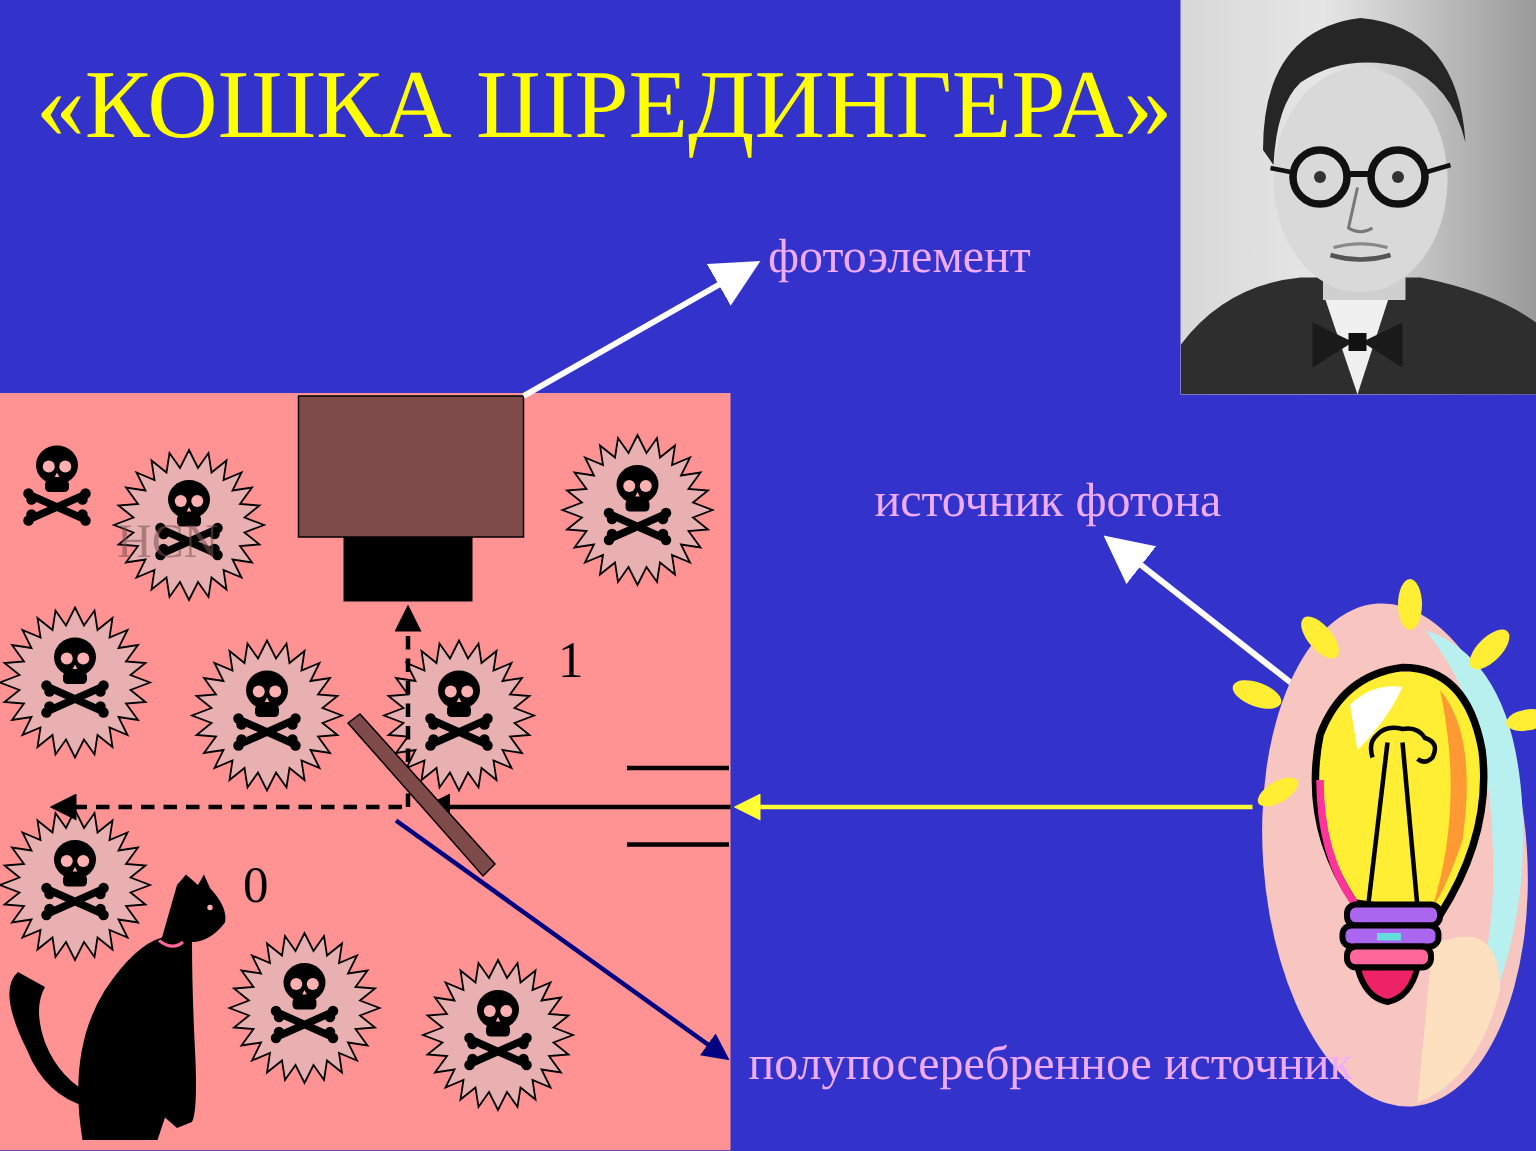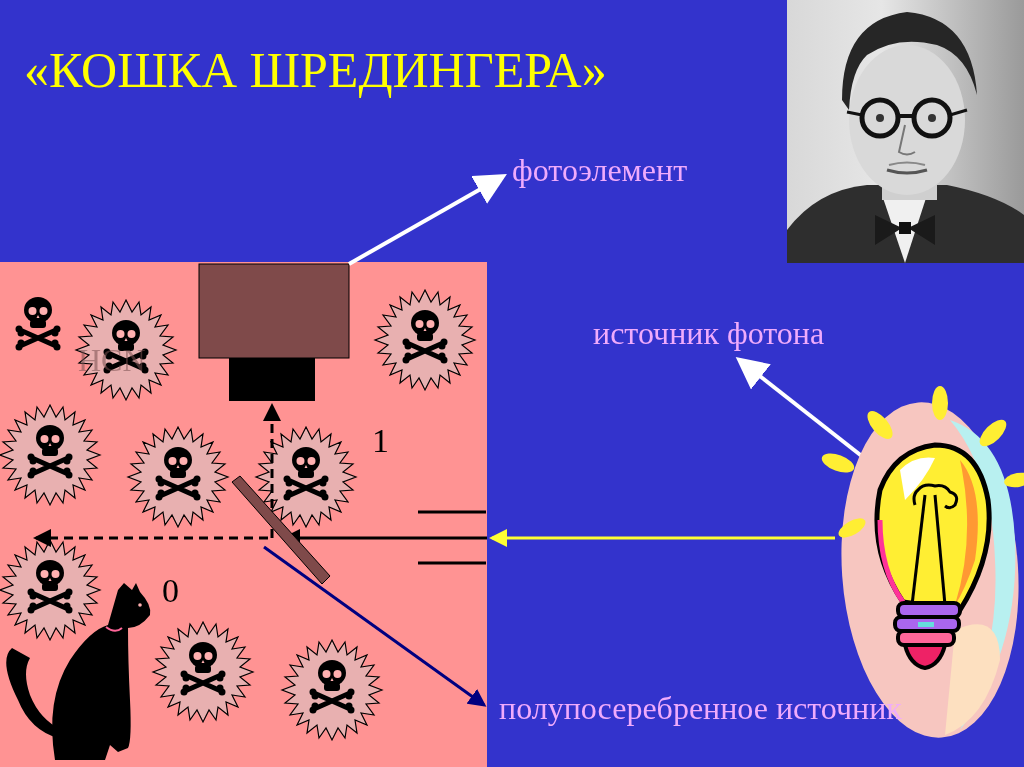--- a/index.html
+++ b/index.html
@@ -1,17 +1,17 @@
 <!DOCTYPE html>
 <html><head>
 <meta charset="utf-8">
 <style>
   html, body { margin:0; padding:0; }
   body { width:1024px; height:767px; background:#3333cc; position:relative; overflow:hidden; font-family:"Liberation Serif", serif; }
-  .title { position:absolute; left:24px; top:40px; color:#ffff00; font-size:50px; line-height:60px; letter-spacing:0px; white-space:nowrap; }
+  .title { position:absolute; left:24px; top:40px; color:#ffff00; font-size:65px; line-height:60px; letter-spacing:0px; white-space:nowrap; }
   .label { position:absolute; color:#f0abfc; font-size:32px; line-height:36px; white-space:nowrap; }
   .portrait { position:absolute; left:787px; top:0; width:237px; height:263px; overflow:hidden; background:linear-gradient(90deg,#d8d8d8 0%,#e6e6e6 40%,#9a9a9a 100%); }
   .box { position:absolute; left:0; top:262px; width:487px; height:505px; background:#ff9393; }
   .num { position:absolute; font-size:34px; color:#000; font-family:"Liberation Serif", serif; }
   svg.layer { position:absolute; left:0; top:0; }
 </style>
 </head>
 <body>
 
 <div class="title">«КОШКА ШРЕДИНГЕРА»</div>
@@ -169,14 +169,14 @@
     <path d="M905 645 L945 645 Q940 665 925 668 Q910 665 905 645 Z" fill="#ee2266" stroke="#000" stroke-width="4"></path>
     <rect x="918" y="622" width="16" height="5" fill="#66dddd"></rect>
   </g>
 </svg>
 
 <div class="num" style="left:372px; top:422px;">1</div>
 <div class="num" style="left:162px; top:572px;">0</div>
 <div class="num" style="left:78px; top:342px; color:#7a5050; font-size:32px; opacity:0.55;">HCN</div>
 
 <div class="label" style="left:512px; top:152px;">фотоэлемент</div>
-<div class="label" style="left:583px; top:315px;margin-left:10px;">источник фотона</div>
+<div class="label" style="left:583px; top:315px;">источник фотона</div>
 <div class="label" style="left:499px; top:690px;">полупосеребренное источник</div>
 
 </body></html>

